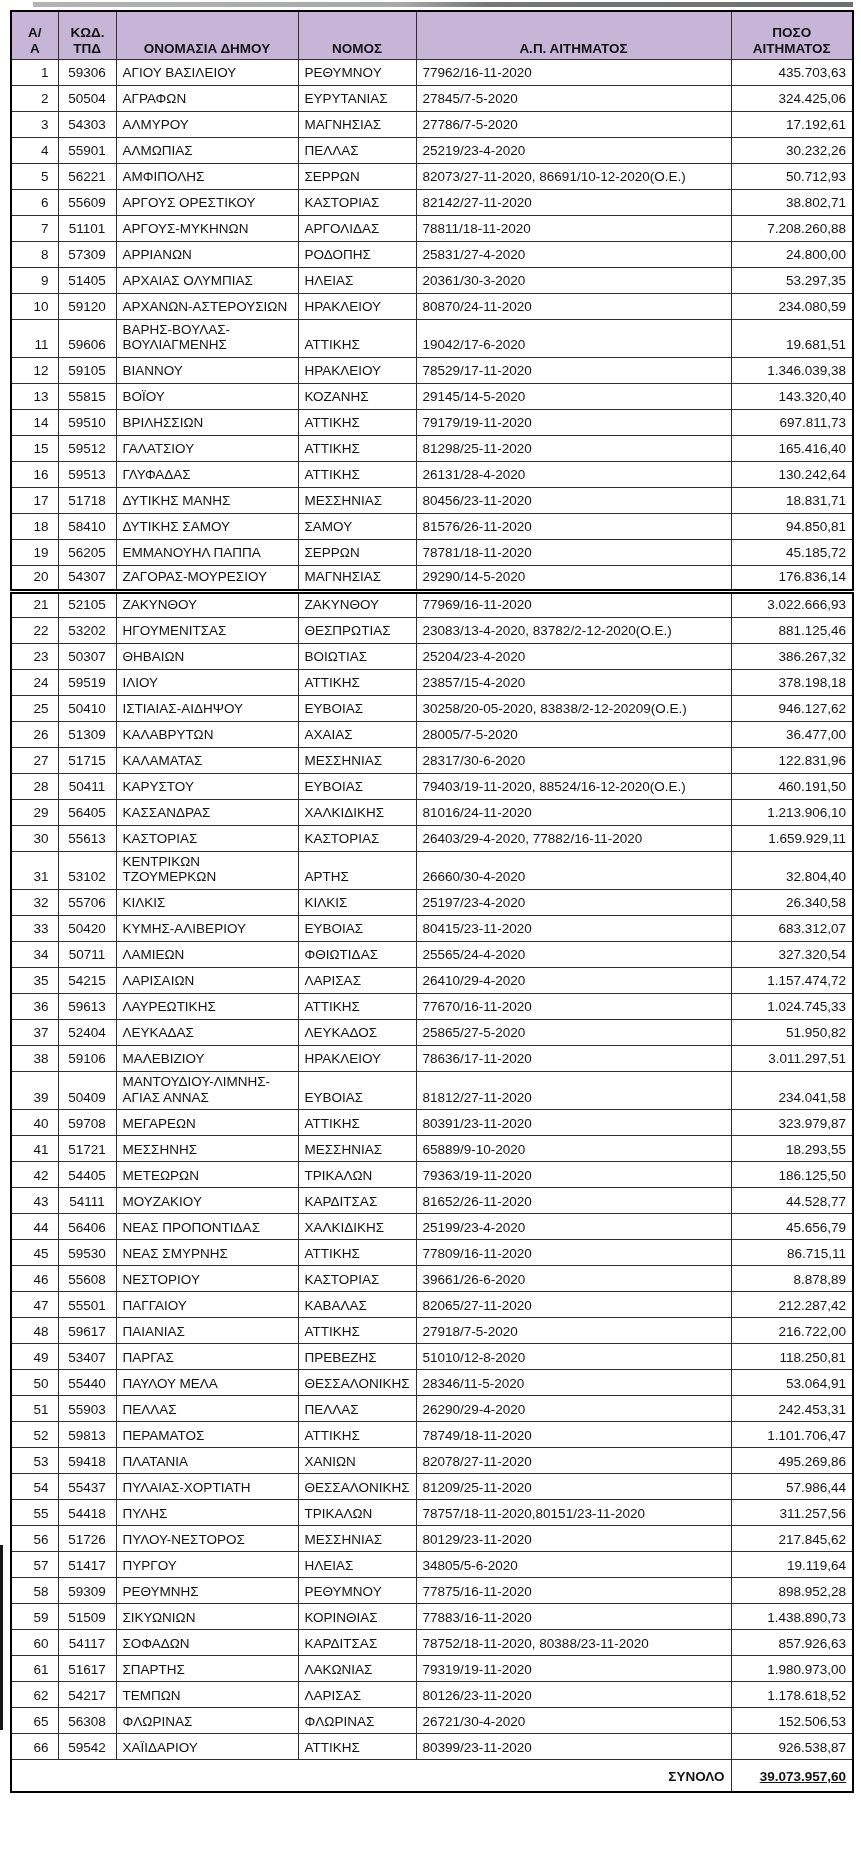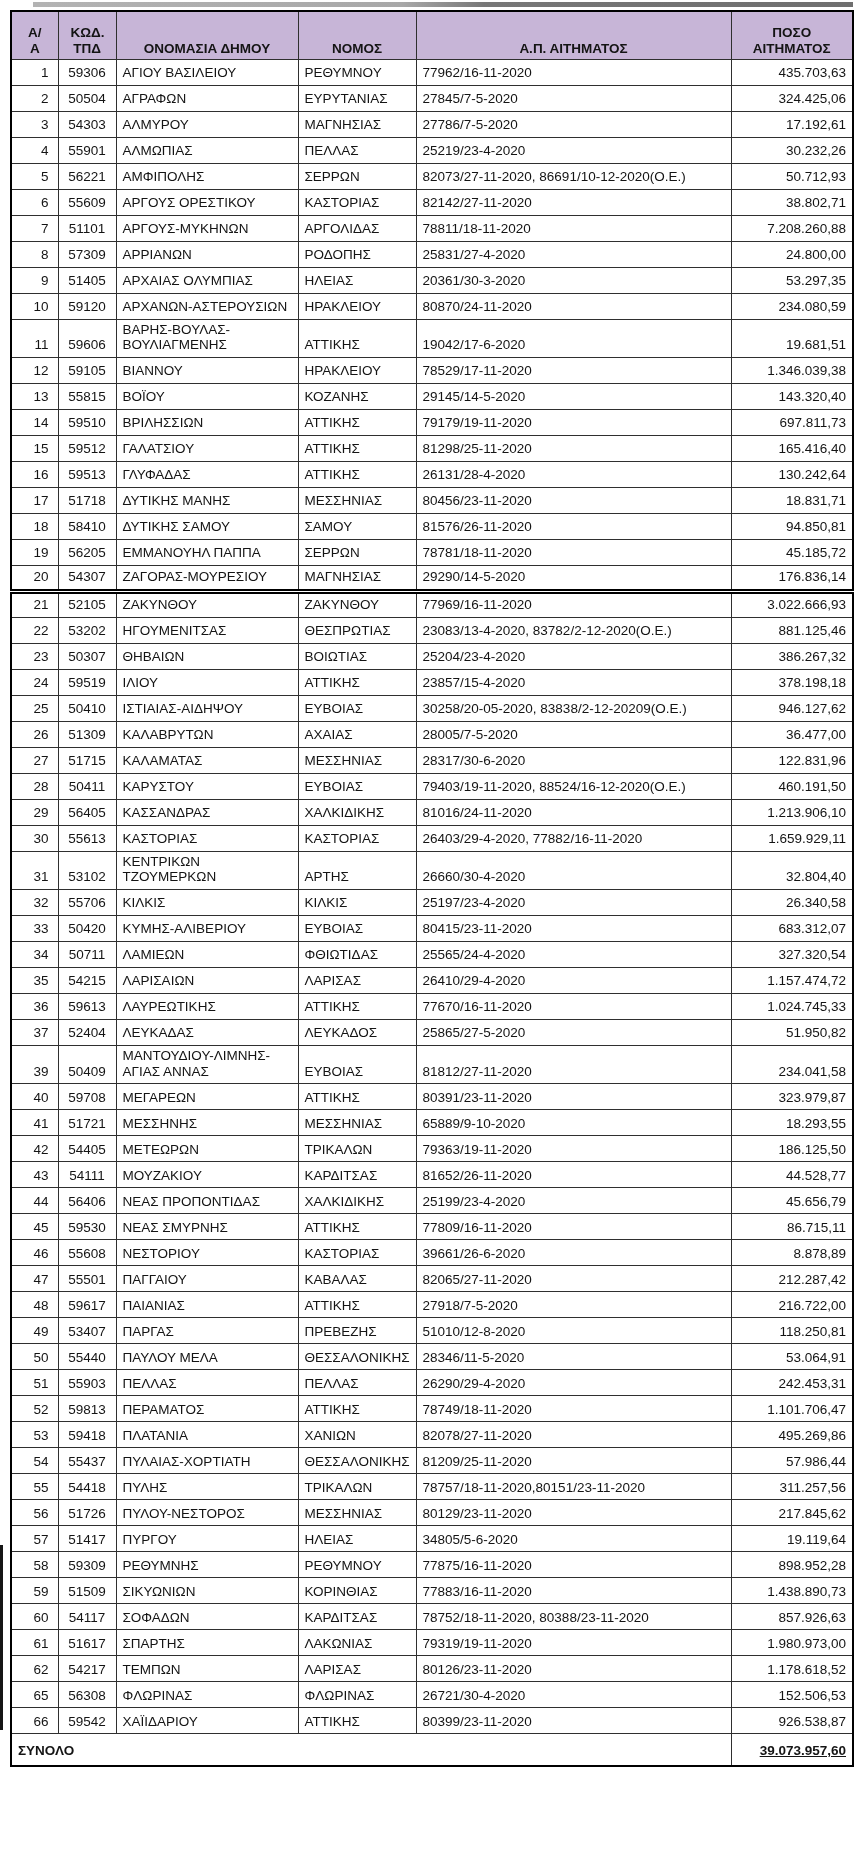--- a/index.html
+++ b/index.html
@@ -68,21 +68,21 @@
 
   tbody tr.page-break td { border-top: 5px double #000; }
 
   tfoot td {
     height: 32px;
     font-weight: bold;
     border-top: 2.5px solid #000;
     padding: 2px 6px 6px;
     vertical-align: bottom;
   }
-  tfoot td.total-label  { text-align: left; }
+  tfoot td.total-label  { text-align: right; }
   tfoot td.total-amount { text-align: right; white-space: nowrap; text-decoration: underline; }
 </style>
 </head>
 <body>
 
 <div class="scan-strip"></div>
 <div class="scan-edge"></div>
 
 <table class="muni">
   <colgroup>
@@ -396,20 +396,28 @@
       </tr>
       <tr>
         <td class="col-aa">37</td>
         <td class="col-kod">52404</td>
         <td class="col-name">ΛΕΥΚΑΔΑΣ</td>
         <td class="col-nomos">ΛΕΥΚΑΔΟΣ</td>
         <td class="col-ap">25865/27-5-2020</td>
         <td class="col-amount">51.950,82</td>
       </tr>
       <tr>
+        <td class="col-aa">38</td>
+        <td class="col-kod">59106</td>
+        <td class="col-name">ΜΑΛΕΒΙΖΙΟΥ</td>
+        <td class="col-nomos">ΗΡΑΚΛΕΙΟΥ</td>
+        <td class="col-ap">78636/17-11-2020</td>
+        <td class="col-amount">3.011.297,51</td>
+      </tr>
+      <tr>
         <td class="col-aa">39</td>
         <td class="col-kod">50409</td>
         <td class="col-name">ΜΑΝΤΟΥΔΙΟΥ-ΛΙΜΝΗΣ-ΑΓΙΑΣ ΑΝΝΑΣ</td>
         <td class="col-nomos">ΕΥΒΟΙΑΣ</td>
         <td class="col-ap">81812/27-11-2020</td>
         <td class="col-amount">234.041,58</td>
       </tr>
       <tr>
         <td class="col-aa">40</td>
         <td class="col-kod">59708</td>

